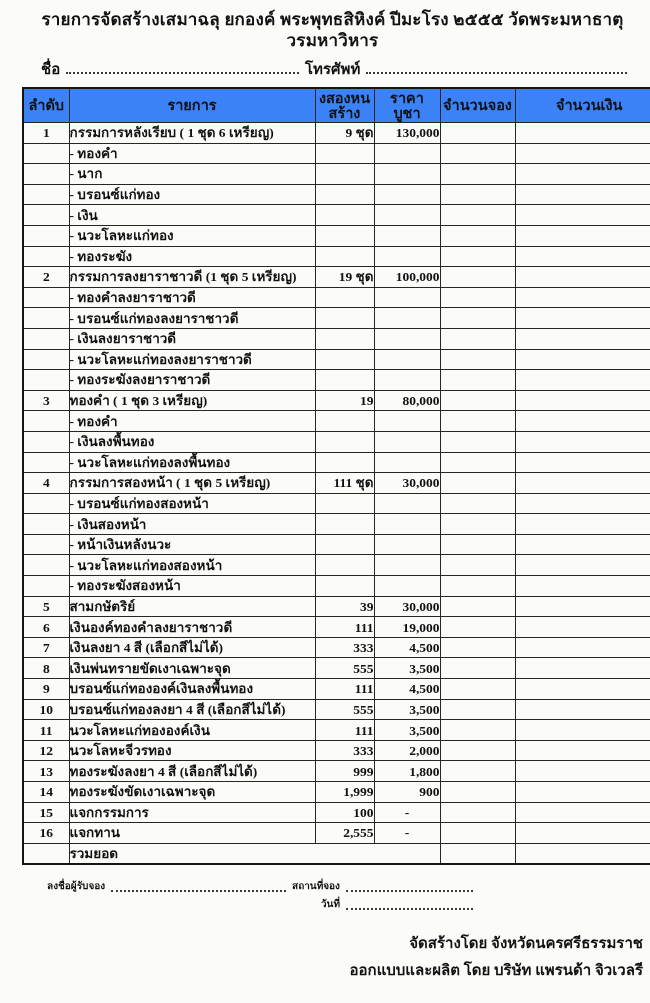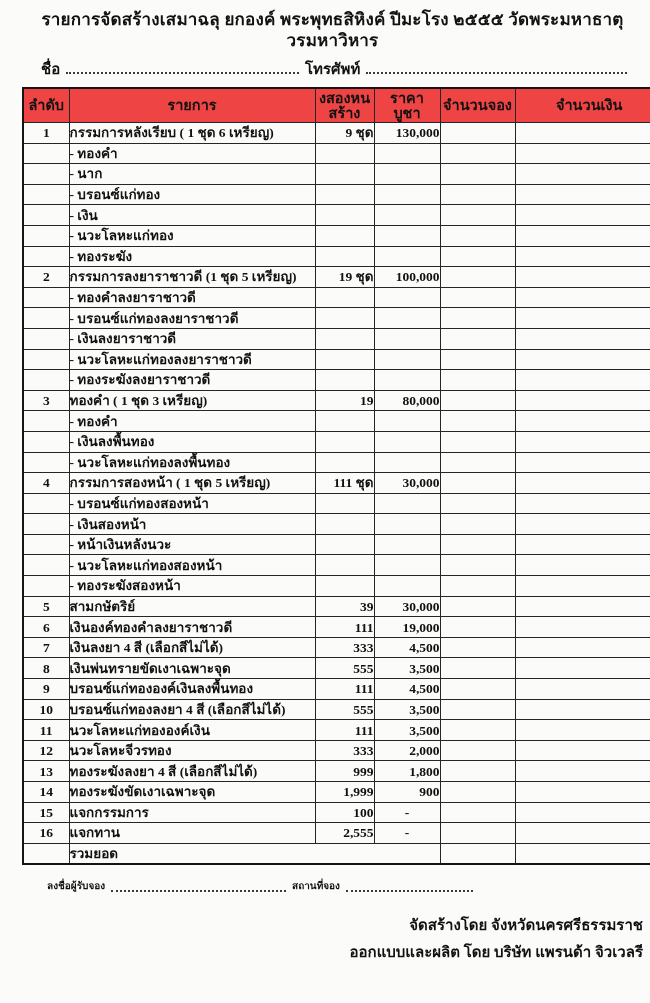--- a/index.html
+++ b/index.html
@@ -42,21 +42,21 @@
     margin-top:10px;
     border:2px solid #151515;
   }
   table.order th, table.order td {
     border:1px solid #262626;
     padding:0;
     overflow:hidden;
     white-space:nowrap;
   }
   thead th {
-    background:#ef4444;
+    background:#3b82f6;
     font-weight:bold;
     font-size:14.5px;
     height:33px;
     line-height:1.02;
     text-align:center;
     vertical-align:middle;
   }
   tbody td {
     height:19.6px;
     font-size:13.5px;
@@ -415,20 +415,24 @@
       </tbody>
   </table>
 
   <div class="sig-block">
     <div class="sig-line">
       <span>ลงชื่อผู้รับจอง</span>
       <span class="dots grow1"></span>
       <span>สถานที่จอง</span>
       <span class="dots dots-fixed"></span>
     </div>
+    <div class="sig-line sig-line2">
+      <span>วันที่</span>
+      <span class="dots dots-fixed"></span>
+    </div>
   </div>
 
   <div class="center-lines">
     <div>จัดสร้างโดย จังหวัดนครศรีธรรมราช</div>
     <div>ออกแบบและผลิต โดย บริษัท แพรนด้า จิวเวลรี</div>
   </div>
 
 </div>
 
 </body></html>

